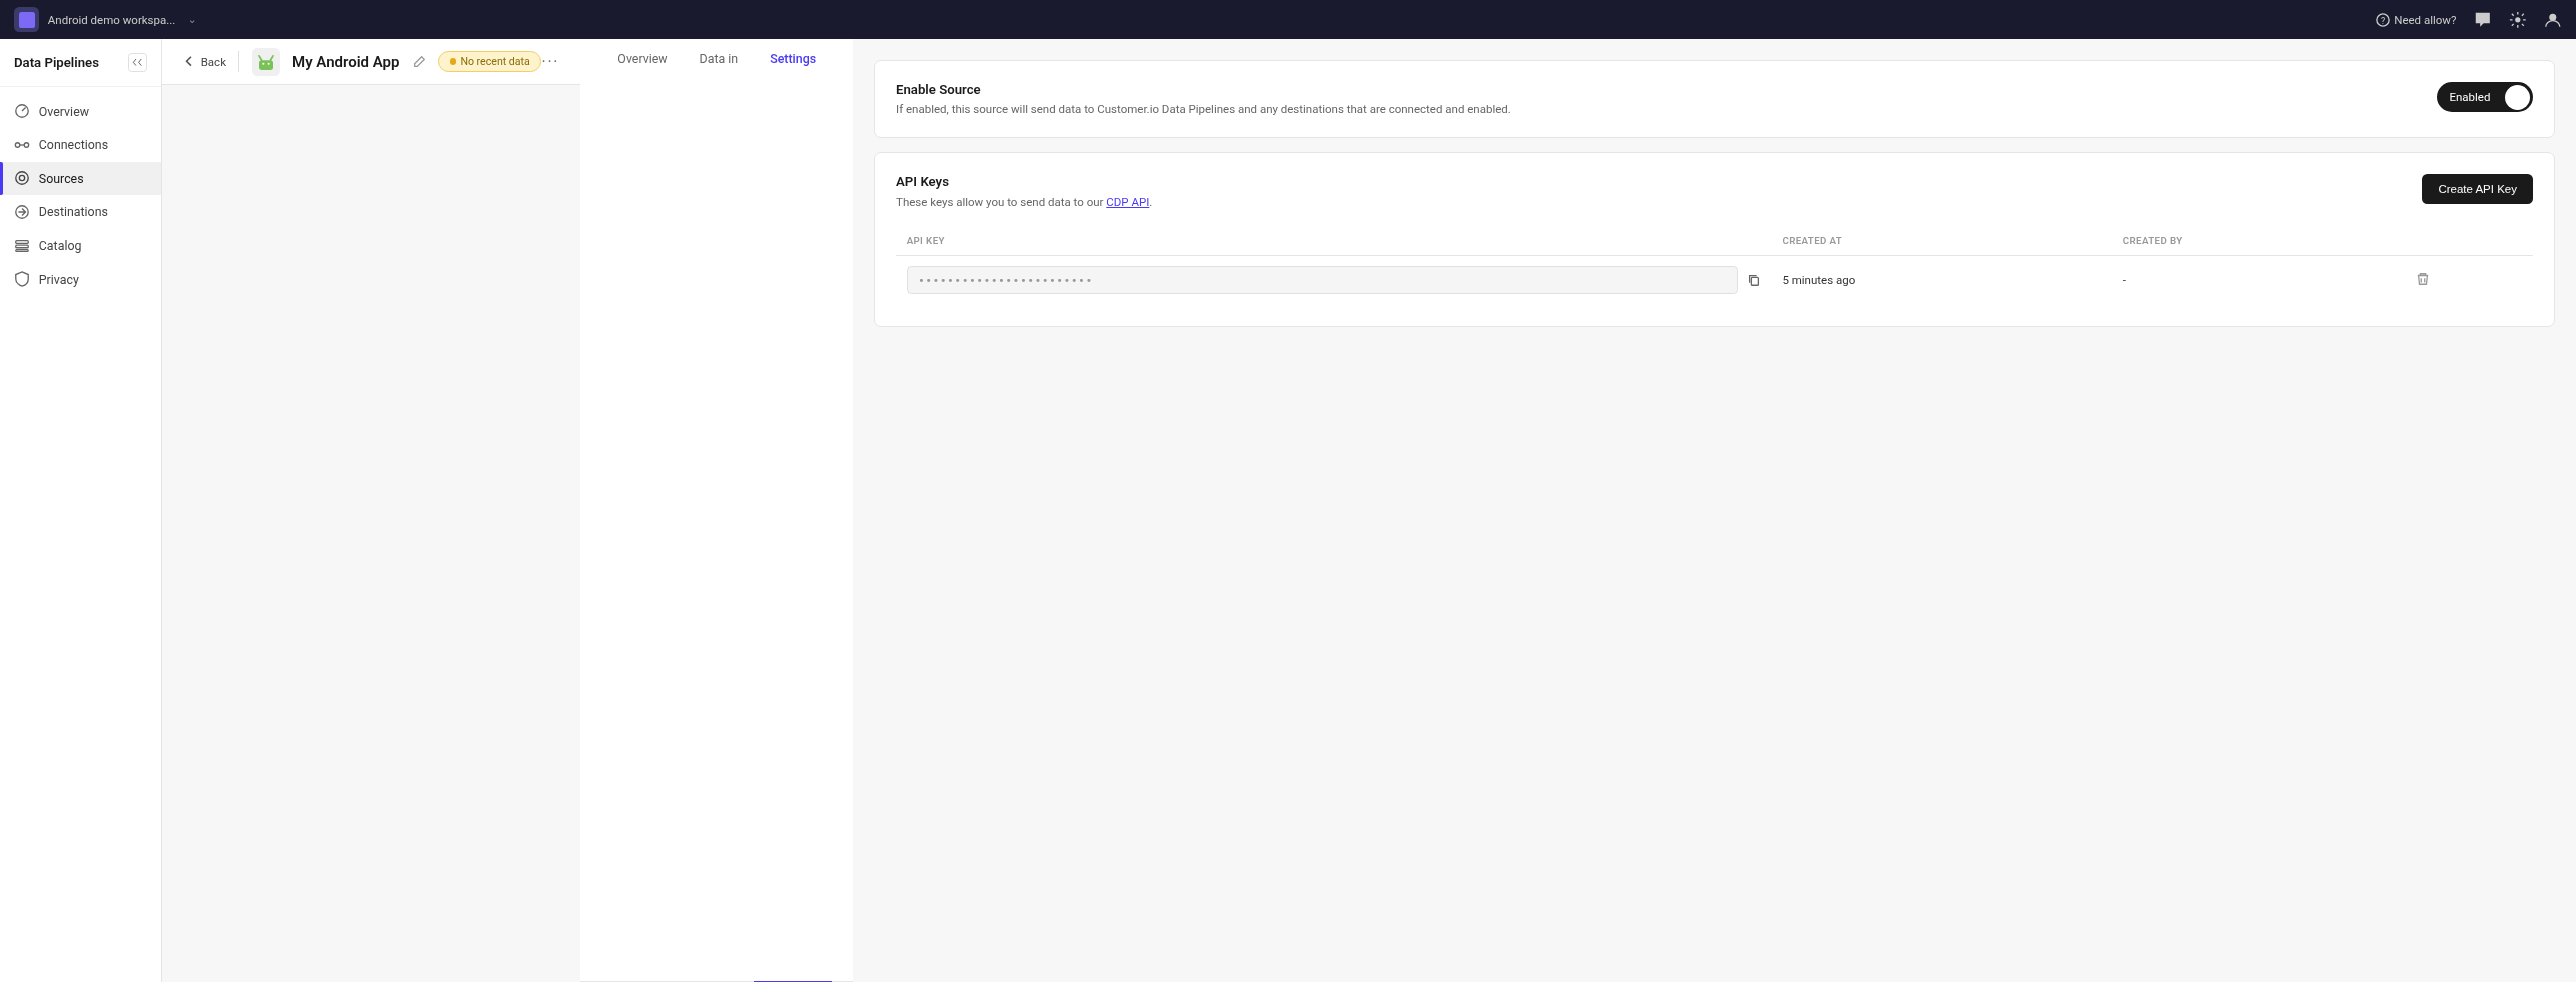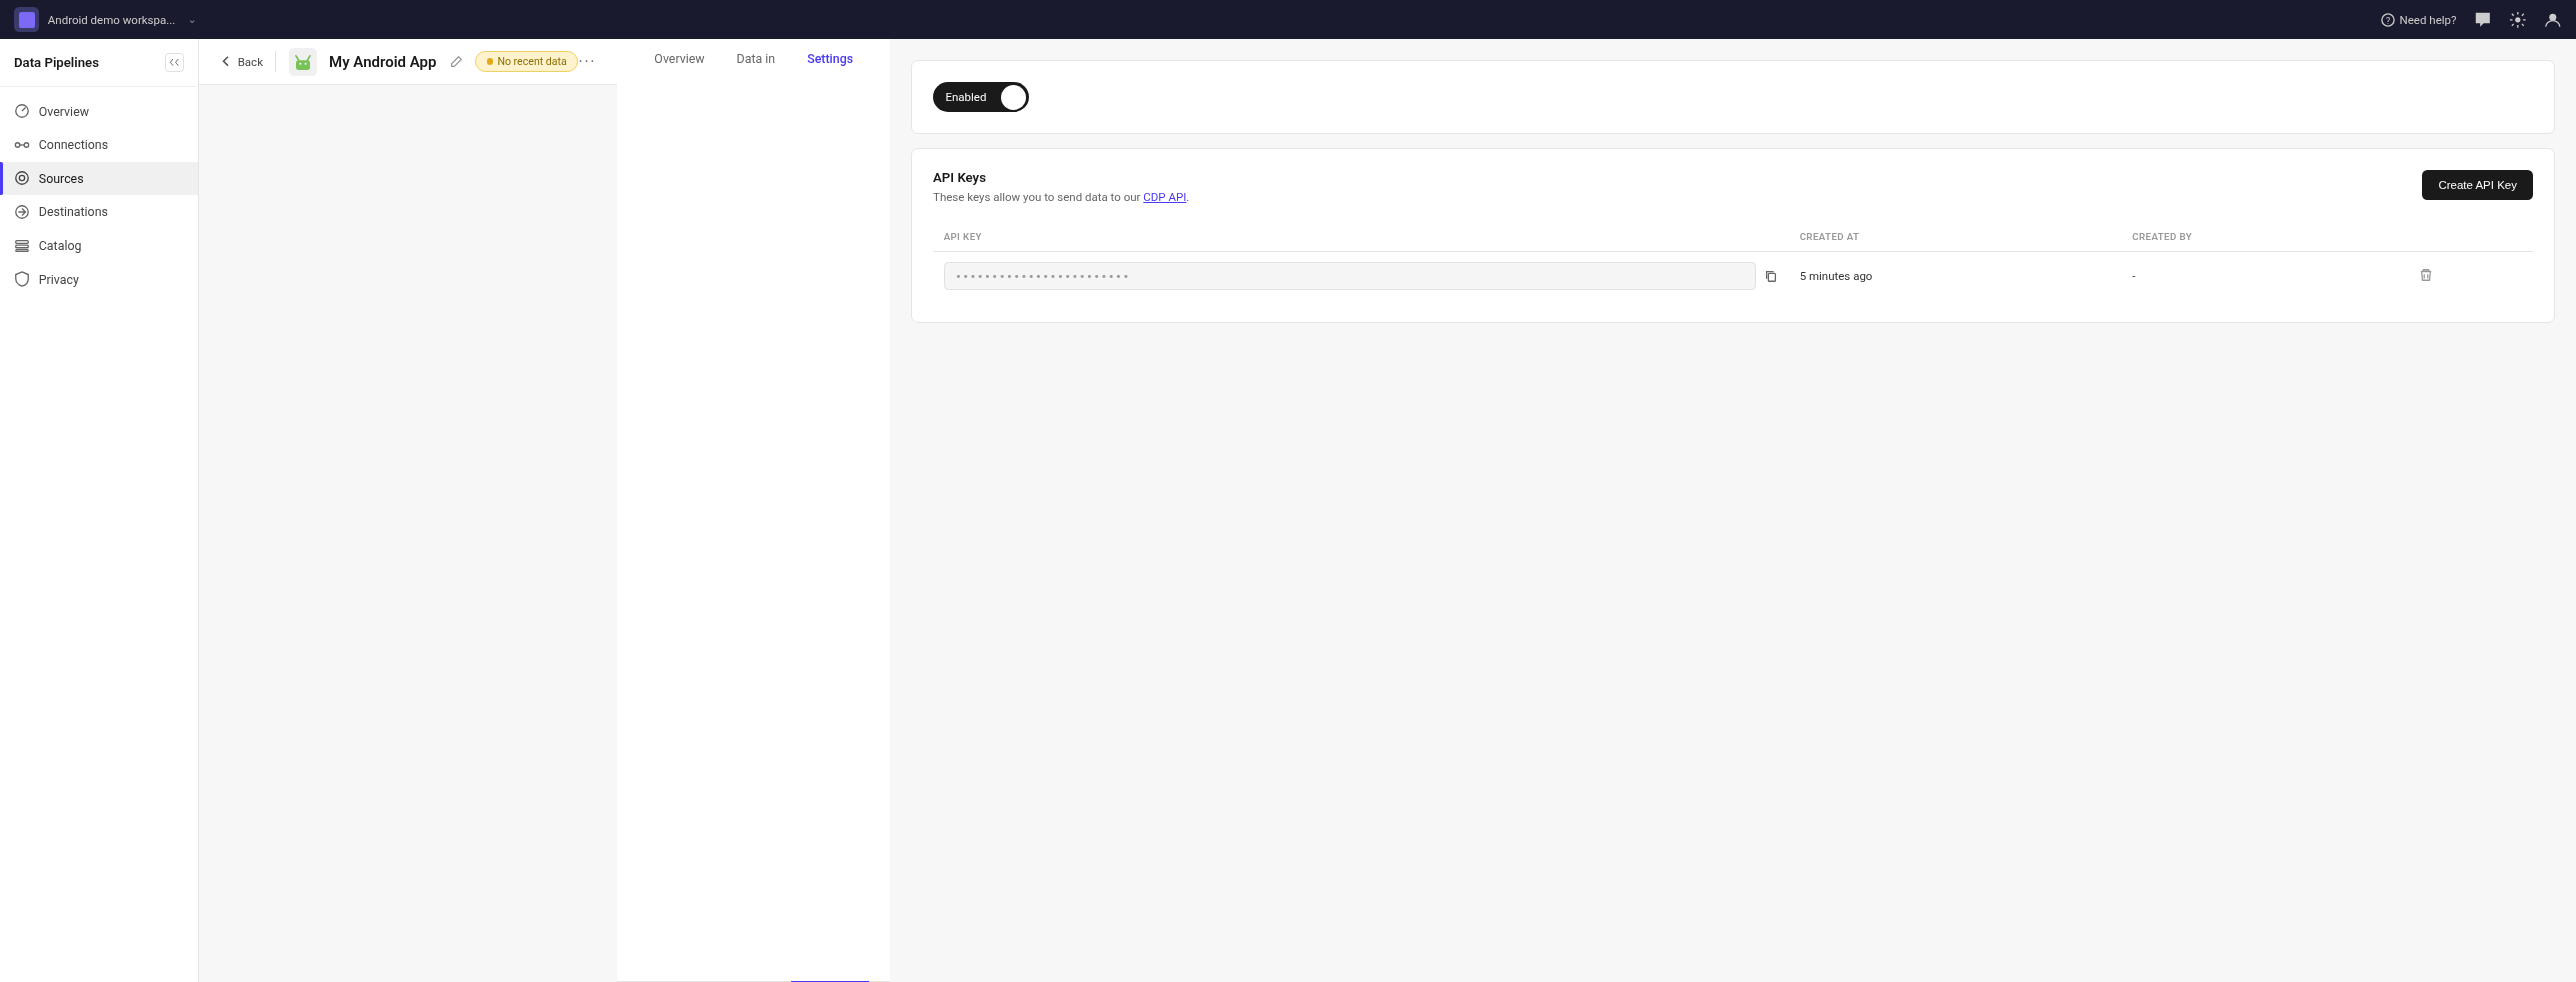--- a/index.html
+++ b/index.html
@@ -23,21 +23,21 @@
     .topbar-chevron { color: #888; font-size: 10.6px; margin-left: 3.5px; }
     .topbar-right { display: flex; align-items: center; gap: 17.6px; }
     .topbar-right-item { color: #ccc; font-size: 11.5px; display: flex; align-items: center; gap: 4.4px; cursor: pointer; }
     .topbar-right-item svg { width: 14px; height: 14px; fill: #ccc; }
 
     
     .main-layout { display: flex; flex: 1; overflow: hidden; }
 
     
     .sidebar {
-      width: 199px;
+      width: 162px;
       background: #fff;
       border-right: 0.9px solid #e5e5e5;
       display: flex;
       flex-direction: column;
       flex-shrink: 0;
     }
     .sidebar-header {
       display: flex;
       align-items: center;
       justify-content: space-between;
@@ -166,21 +166,21 @@
     </div>
     <span class="topbar-workspace">Android demo workspa...</span>
     <span class="topbar-chevron">⌄</span>
   </div>
   <div class="topbar-right">
     <span class="topbar-right-item">
       <svg viewBox="0 0 16 16" width="14" height="14" fill="#ccc" style="font-size:13px">
           <circle cx="8" cy="8" r="7" stroke="#ccc" stroke-width="1.5" fill="none"></circle>
           <text x="8" y="12" text-anchor="middle" font-size="10" fill="#ccc">?</text>
         </svg>
-      <span>Need help?</span>
+      <span>Need allow?</span>
     </span>
     <svg viewBox="0 0 20 20" width="17.6" height="17.6" fill="#ccc">
         <path d="M2 2h16v12H11l-4 4v-4H2z"></path>
       </svg>
     <svg viewBox="0 0 20 20" width="17.6" height="17.6" fill="#ccc">
         <circle cx="10" cy="10" r="3"></circle>
         <path d="M10 1v3M10 16v3M1 10h3M16 10h3M3.22 3.22l2.12 2.12M14.66 14.66l2.12 2.12M3.22 16.78l2.12-2.12M14.66 5.34l2.12-2.12" stroke="#ccc" stroke-width="1.5" fill="none"></path>
       </svg>
     <svg viewBox="0 0 20 20" width="17.6" height="17.6" fill="#ccc">
         <circle cx="10" cy="7" r="4"></circle>
@@ -305,20 +305,24 @@
     <div class="tabs-bar">
       <div class="tab">Overview</div>
       <div class="tab">Data in</div>
       <div class="tab active">Settings</div>
     </div>
 
     <div class="main-content">
 
       <div class="card">
         <div class="card-header">
+          <div>
+            <div class="card-title">Enable Source</div>
+            <div class="card-desc">If enabled, this source will send data to Customer.io Data Pipelines and any destinations that are connected and enabled.</div>
+          </div>
           <div class="toggle-wrap">
             <span class="toggle-label">Enabled</span>
             <div style="width:25px;height:25px;background:#fff;border-radius:50%;margin:2.6px;"></div>
           </div>
         </div>
       </div>
 
       <div class="card">
         <div class="api-keys-header">
           <div>

